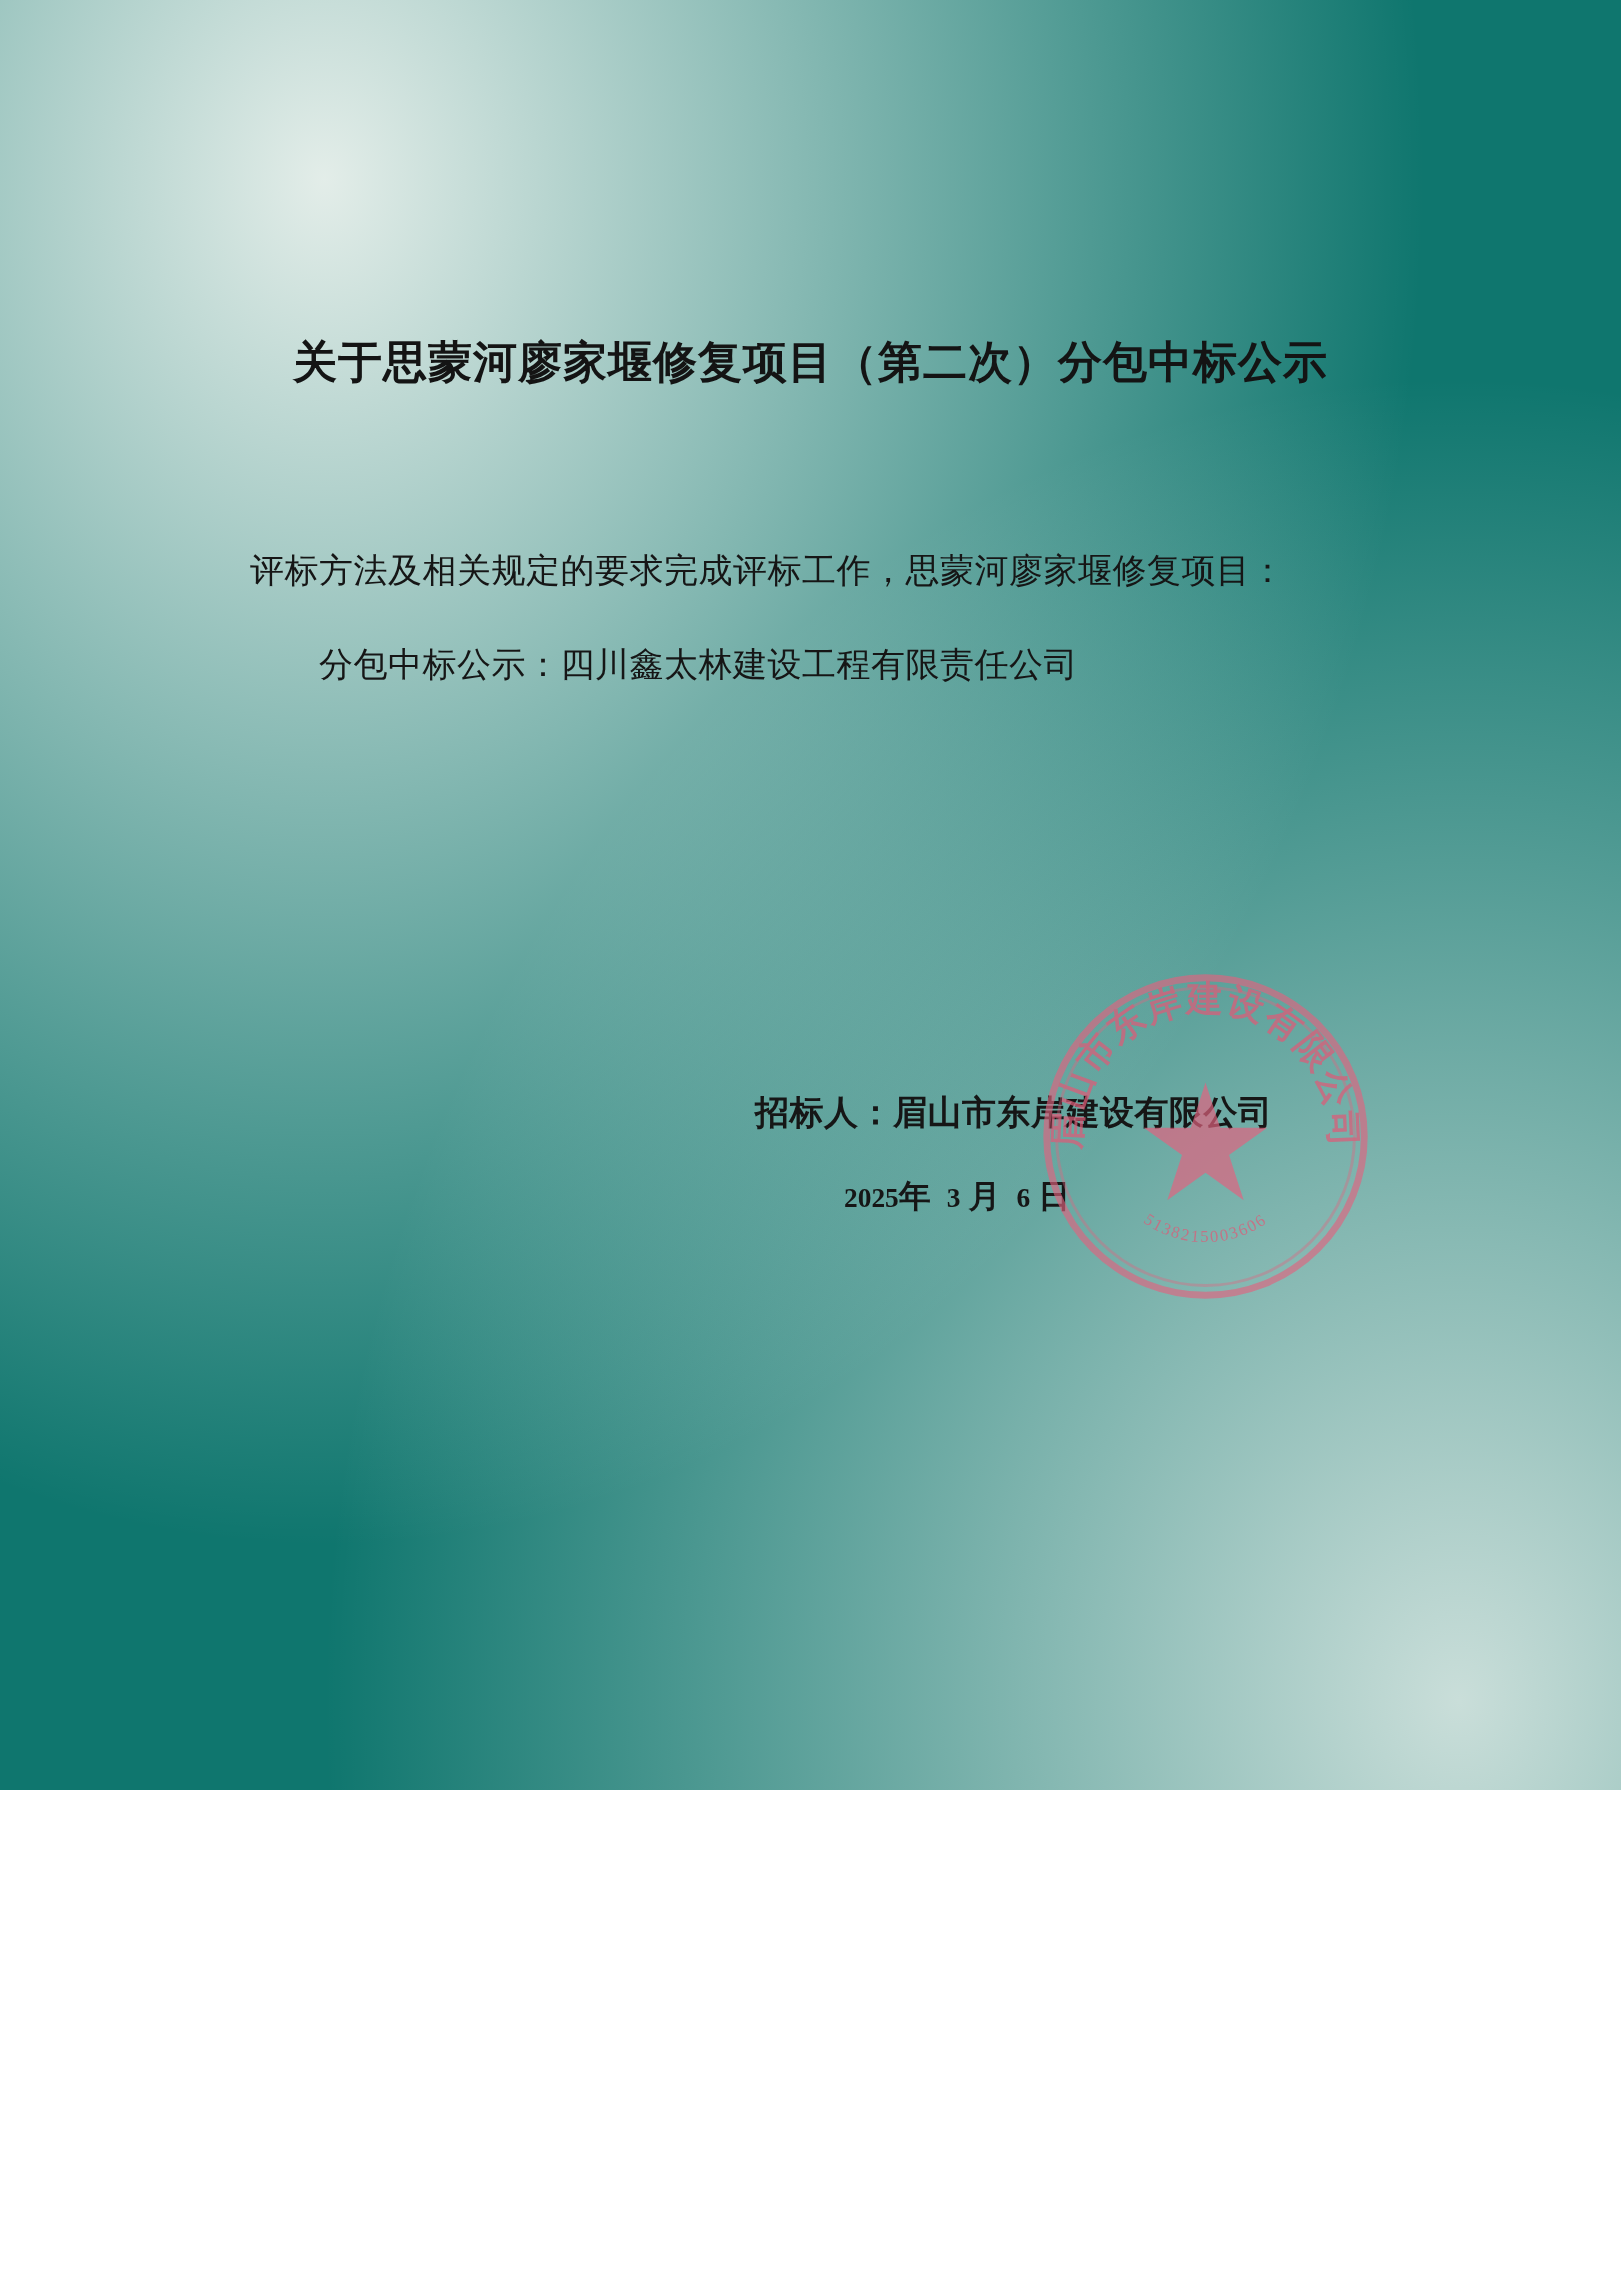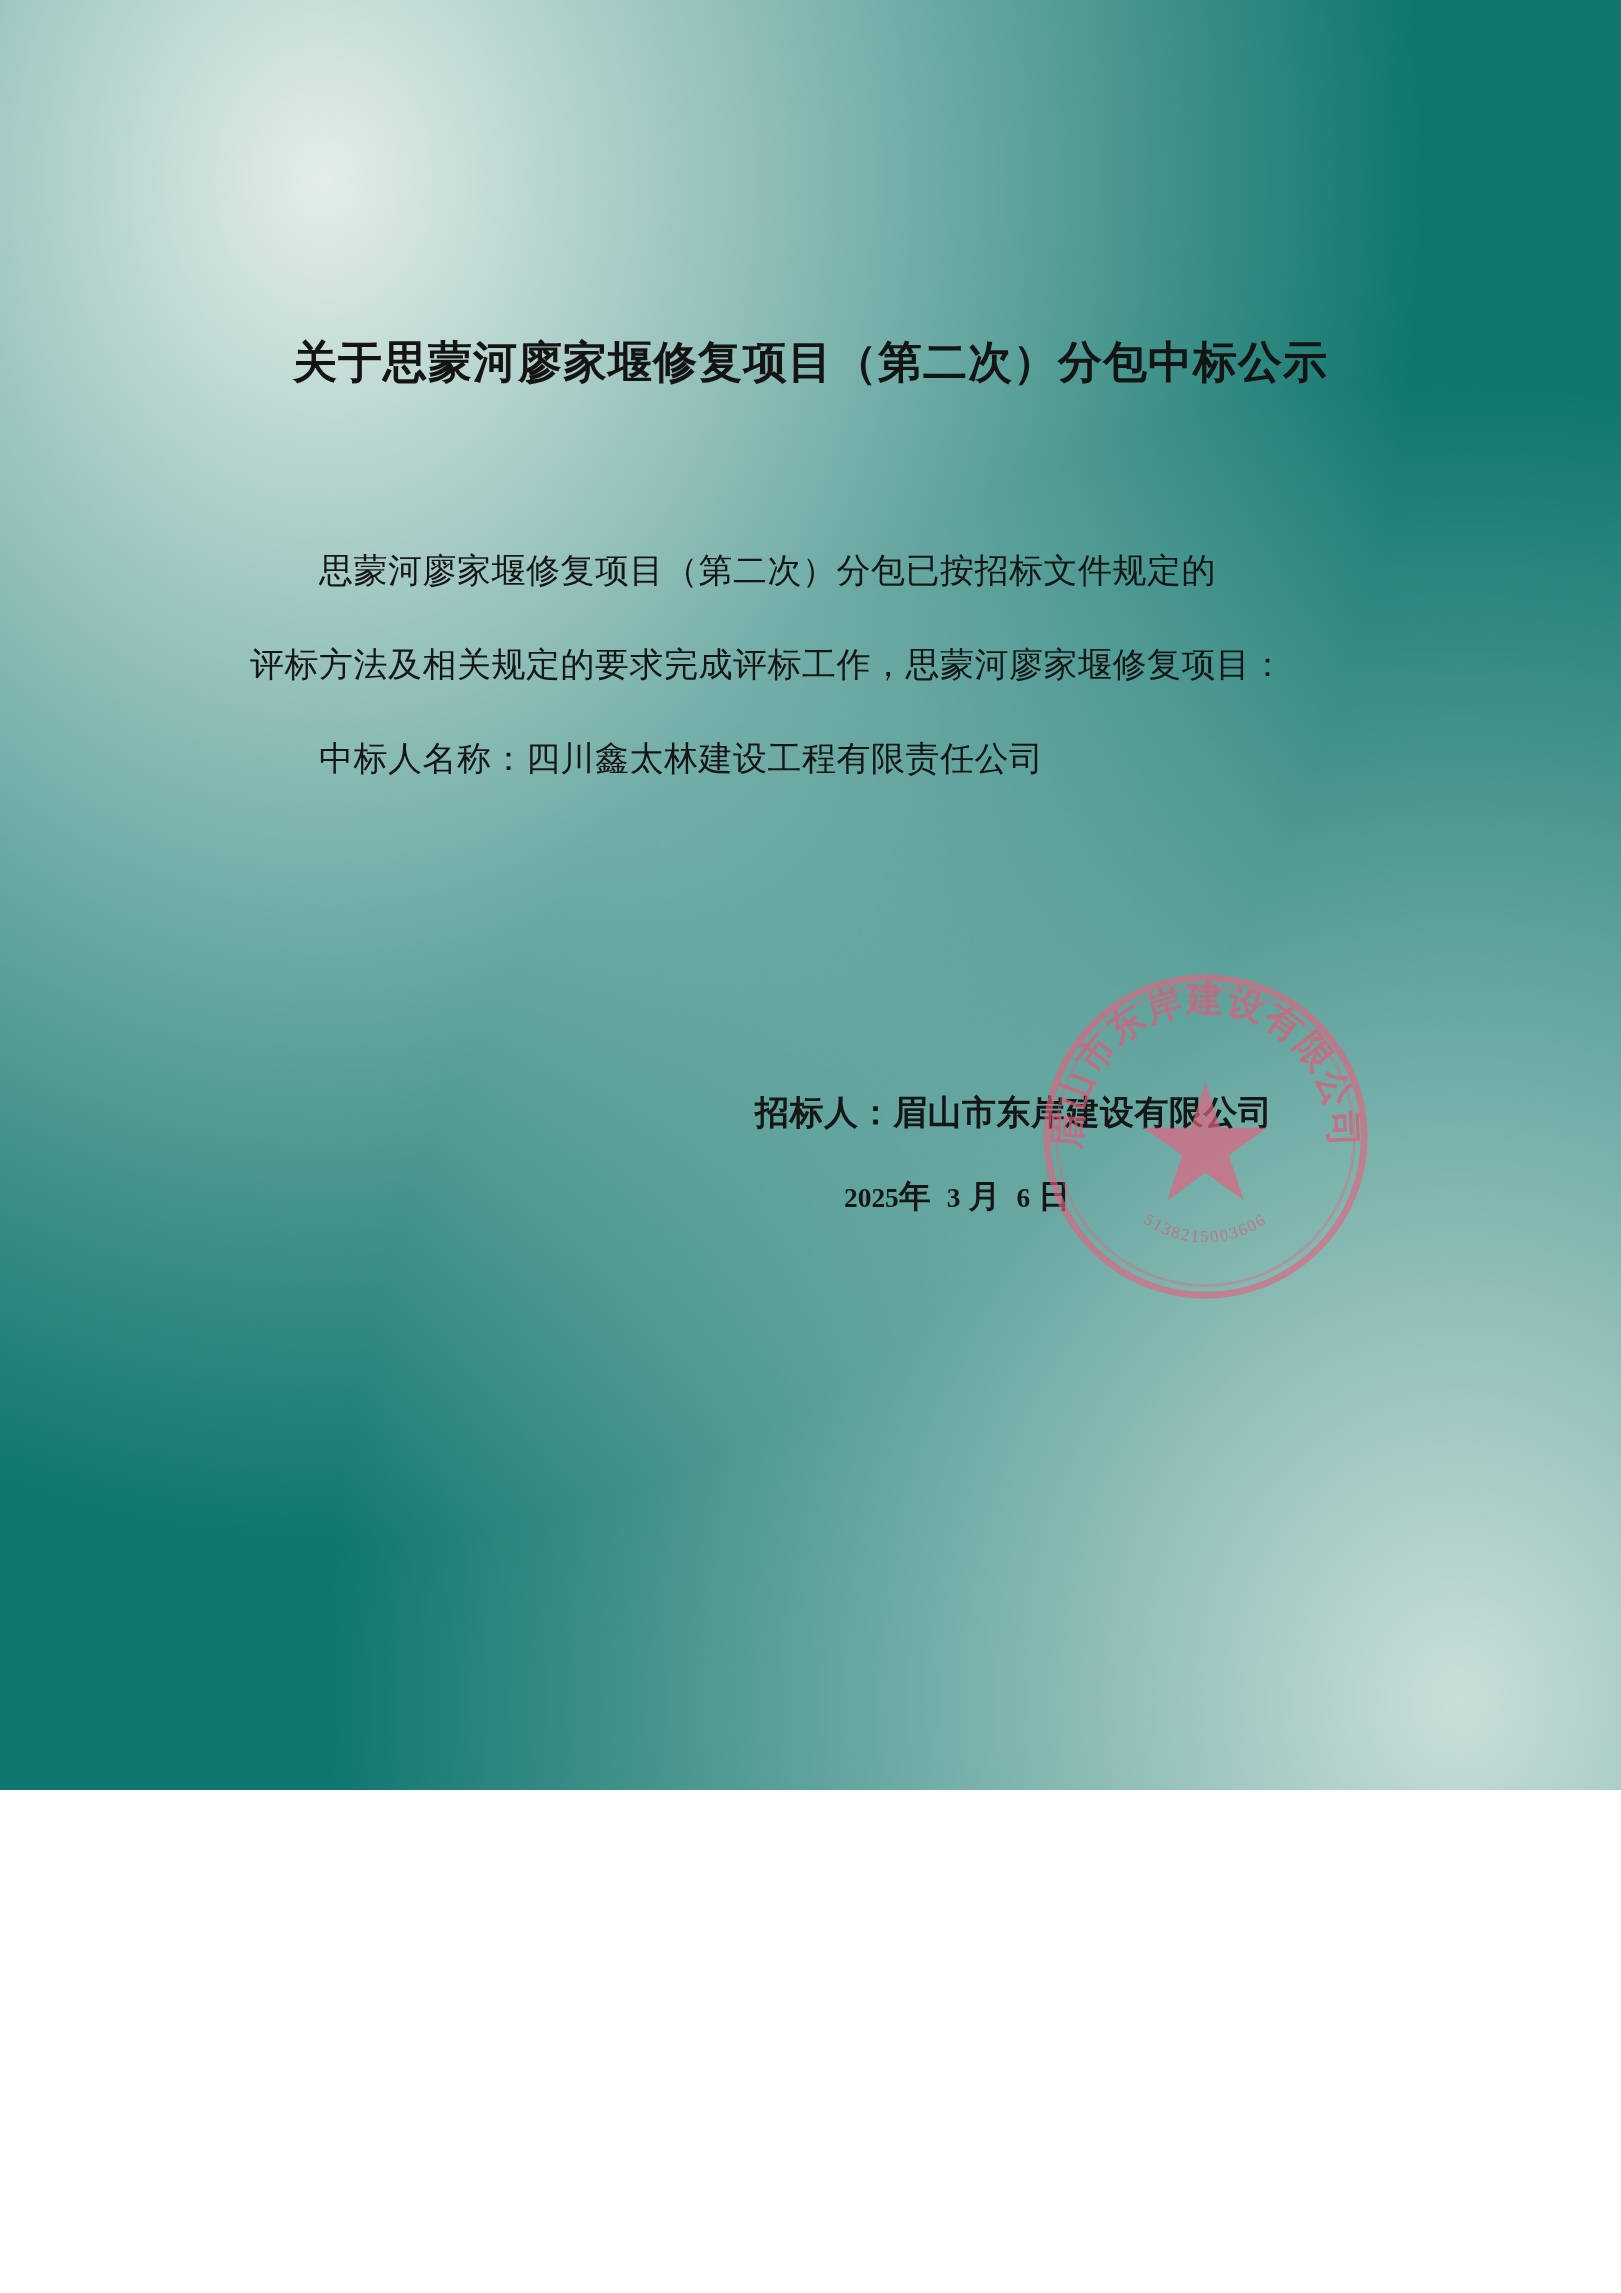--- a/index.html
+++ b/index.html
@@ -122,23 +122,22 @@
 </style>
 </head>
 <body>
 
 <div class="page">
   <div class="scan-tint"></div>
 
   <div class="doc-title">关于思蒙河廖家堰修复项目（第二次）分包中标公示</div>
 
   <div class="body-block">
-    <div class="para indent">思蒙河廖家堰修复项目（第二次）分包已按招标文件规定的</div>
     <div class="para">评标方法及相关规定的要求完成评标工作，思蒙河廖家堰修复项目：</div>
-    <div class="para indent">中标人名称：四川鑫太林建设工程有限责任公司</div>
+    <div class="para indent">分包中标公示：四川鑫太林建设工程有限责任公司</div>
   </div>
 
   <div class="signature-block">
     <div class="sig-line">招标人：眉山市东岸建设有限公司</div>
     <div class="date-line"><span class="date-num">2025</span><span>年</span>  <span class="date-num">3</span> <span>月</span>  <span class="date-num">6</span> <span>日</span></div>
   </div>
 
   <div class="seal">
     <svg viewBox="0 0 350 350" xmlns="http://www.w3.org/2000/svg">
       <defs>

